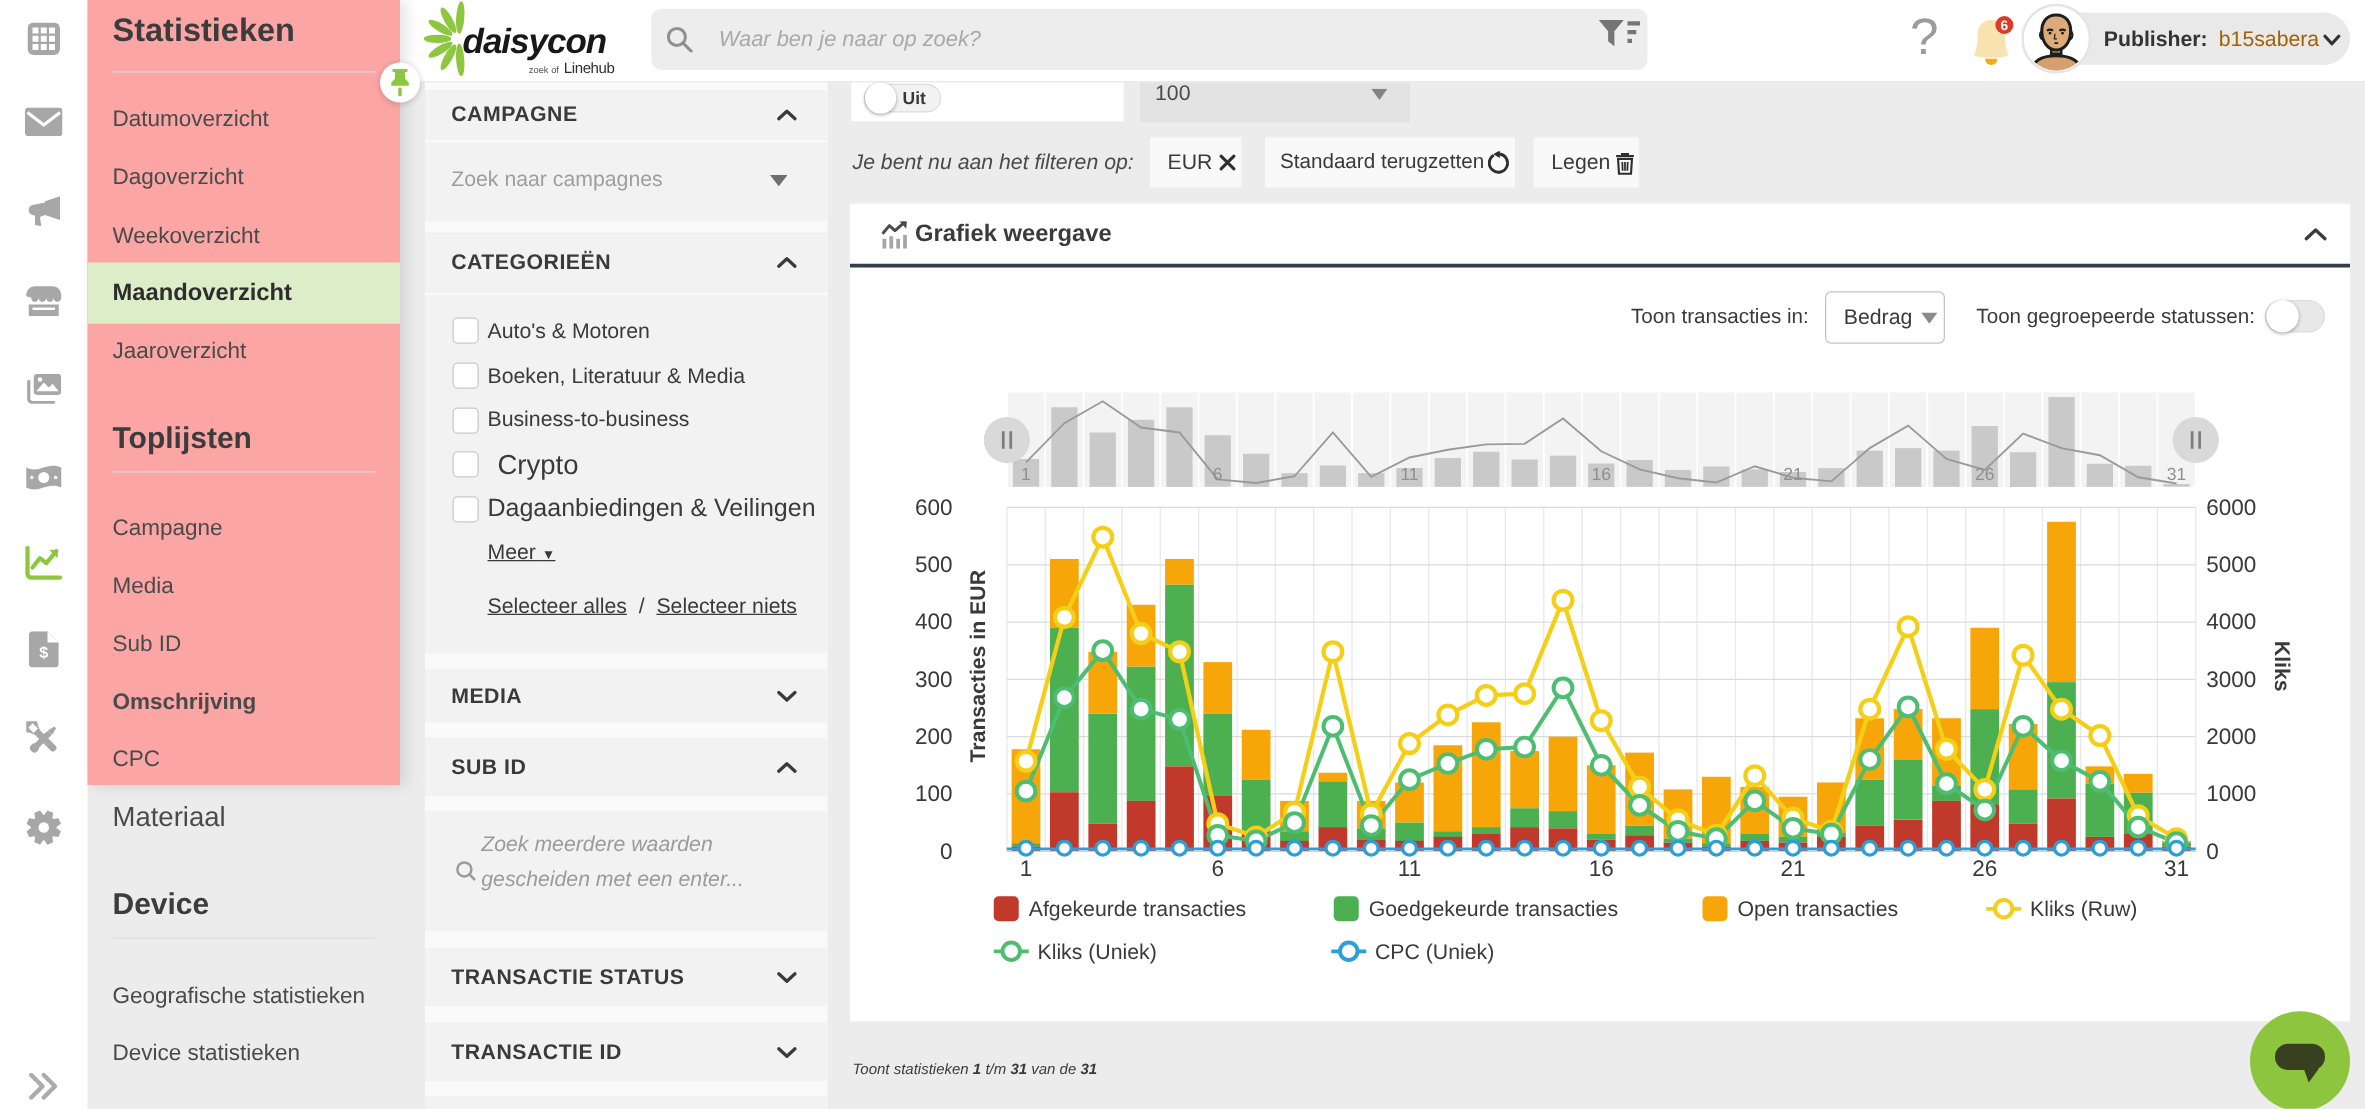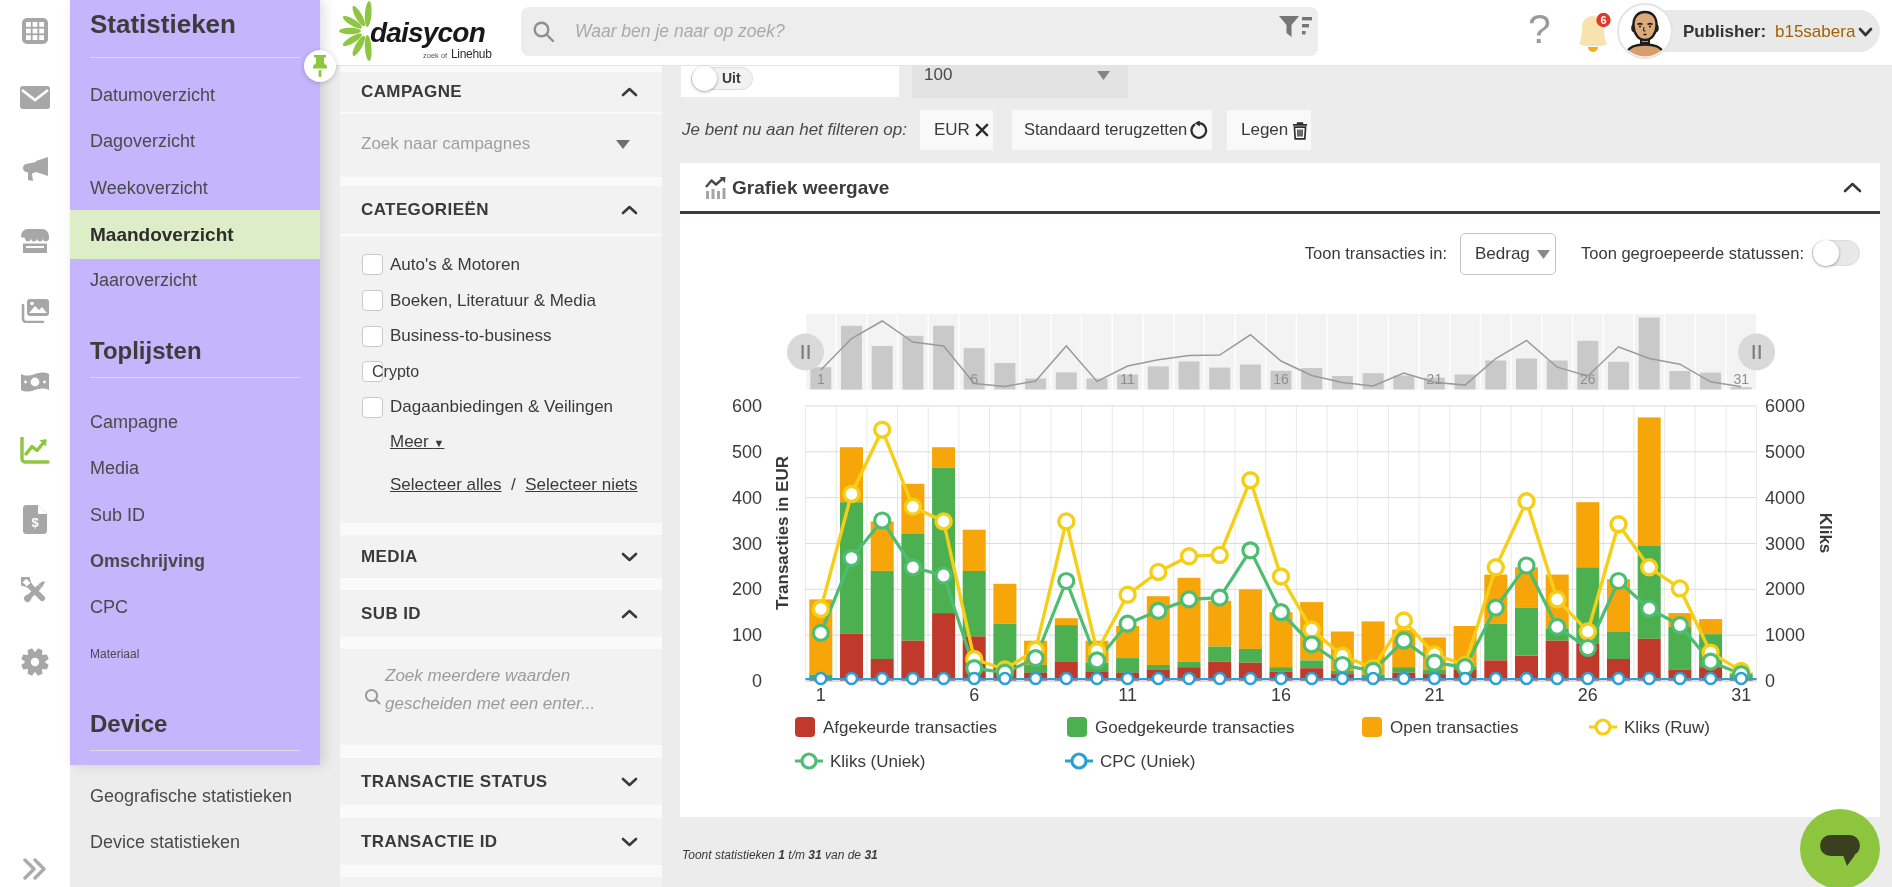--- a/index.html
+++ b/index.html
@@ -81,23 +81,23 @@
       <path d="M2 8 L8.5 2 L15 8" stroke="#3a3a3a" stroke-width="2.6" fill="none" stroke-linecap="round" stroke-linejoin="round"></path>
     </svg>
 <div style="position:absolute;left:0;top:170px;width:322px;height:287px;background:#f2f2f2"></div>
 <div style="position:absolute;left:22px;top:188px;width:21px;height:21px;background:#fff;border:1px solid #c9c9c9;border-radius:4px"></div>
 <div style="position:absolute;left:50px;top:188px;font-size:17px;color:#3a3a3a;line-height:22px">Auto's &amp; Motoren</div>
 <div style="position:absolute;left:22px;top:224px;width:21px;height:21px;background:#fff;border:1px solid #c9c9c9;border-radius:4px"></div>
 <div style="position:absolute;left:50px;top:224px;font-size:17px;color:#3a3a3a;line-height:22px">Boeken, Literatuur &amp; Media</div>
 <div style="position:absolute;left:22px;top:260px;width:21px;height:21px;background:#fff;border:1px solid #c9c9c9;border-radius:4px"></div>
 <div style="position:absolute;left:50px;top:259px;font-size:17px;color:#3a3a3a;line-height:22px">Business-to-business</div>
 <div style="position:absolute;left:22px;top:295px;width:21px;height:21px;background:#fff;border:1px solid #c9c9c9;border-radius:4px"></div>
-<div style="position:absolute;left:32px;top:295px;font-size:16px;color:#3a3a3a;line-height:22px">Crypto</div>
+<div style="position:absolute;left:58px;top:295px;font-size:22px;color:#3a3a3a;line-height:22px">Crypto</div>
 <div style="position:absolute;left:22px;top:331px;width:21px;height:21px;background:#fff;border:1px solid #c9c9c9;border-radius:4px"></div>
-<div style="position:absolute;left:50px;top:330px;font-size:17px;color:#3a3a3a;line-height:22px">Dagaanbiedingen &amp; Veilingen</div>
+<div style="position:absolute;left:50px;top:330px;font-size:20px;color:#3a3a3a;line-height:22px">Dagaanbiedingen &amp; Veilingen</div>
 <div style="position:absolute;left:50px;top:366px;font-size:17px;color:#3a3a3a;text-decoration:underline">Meer <span style="font-size:11px">▼</span></div>
 <div style="position:absolute;left:50px;top:409px;font-size:17px;color:#3a3a3a"><span style="text-decoration:underline">Selecteer alles</span>&nbsp; / &nbsp;<span style="text-decoration:underline">Selecteer niets</span></div>
 <div style="position:absolute;left:0;top:469px;width:322px;height:43px;background:#f2f2f2"></div>
     <div style="position:absolute;left:21px;top:479.5px;font-size:17px;font-weight:bold;letter-spacing:.4px;color:#3a3a3a;line-height:22px">MEDIA</div>
     <svg style="position:absolute;left:281px;top:485.5px" width="17" height="10" viewBox="0 0 17 10">
       <path d="M2 2 L8.5 8 L15 2" stroke="#3a3a3a" stroke-width="2.6" fill="none" stroke-linecap="round" stroke-linejoin="round"></path>
     </svg>
 <div style="position:absolute;left:0;top:524px;width:322px;height:47px;background:#f2f2f2"></div>
     <div style="position:absolute;left:21px;top:536.5px;font-size:17px;font-weight:bold;letter-spacing:.4px;color:#3a3a3a;line-height:22px">SUB ID</div>
     <svg style="position:absolute;left:281px;top:542.5px" width="17" height="10" viewBox="0 0 17 10">
@@ -581,37 +581,37 @@
       <rect x="0" y="10.6" width="7" height="6.8" rx="3" fill="#a7a7a7"></rect>
     </g>
   </svg>
 <svg style="position:absolute;left:21px;top:648px" width="28" height="28" viewBox="0 0 28 28">
     <path d="M24.2 14.4 L27.7 17.0 L25.8 21.5 L21.5 20.9 L20.9 21.5 L21.5 25.8 L17.0 27.7 L14.4 24.2 L13.6 24.2 L11.0 27.7 L6.5 25.8 L7.1 21.5 L6.5 20.9 L2.2 21.5 L0.3 17.0 L3.8 14.4 L3.8 13.6 L0.3 11.0 L2.2 6.5 L6.5 7.1 L7.1 6.5 L6.5 2.2 L11.0 0.3 L13.6 3.8 L14.4 3.8 L17.0 0.3 L21.5 2.2 L20.9 6.5 L21.5 7.1 L25.8 6.5 L27.7 11.0 L24.2 13.6 Z" fill="#a7a7a7"></path>
     <circle cx="14" cy="14" r="4.2" fill="#fff"></circle>
   </svg>
 <svg style="position:absolute;left:22px;top:858px" width="26" height="22" viewBox="0 0 26 22">
     <path d="M3 2 L12 11 L3 20 M13 2 L22 11 L13 20" stroke="#ababab" stroke-width="3.4" fill="none" stroke-linecap="round" stroke-linejoin="round"></path>
   </svg>
-<div style="position:absolute;left:70px;top:0;width:250px;height:765px;background:#c4b5fd;box-shadow:4px 0 12px rgba(0,0,0,0.13)">
+<div style="position:absolute;left:70px;top:0;width:250px;height:628px;background:#fca5a5;box-shadow:4px 0 12px rgba(0,0,0,0.13)">
 <div style="position:absolute;left:20px;top:9px;font-size:26px;font-weight:bold;color:#3c3c3c">Statistieken</div>
 <div style="position:absolute;left:20px;top:57px;width:210px;border-top:1px solid #dcdcdc"></div>
 <div style="position:absolute;left:20px;top:83px;font-size:18px;font-weight:normal;color:#4a4a4a;line-height:24px">Datumoverzicht</div>
 <div style="position:absolute;left:20px;top:129px;font-size:18px;font-weight:normal;color:#4a4a4a;line-height:24px">Dagoverzicht</div>
 <div style="position:absolute;left:20px;top:176px;font-size:18px;font-weight:normal;color:#4a4a4a;line-height:24px">Weekoverzicht</div>
 <div style="position:absolute;left:0;top:210px;width:250px;height:49px;background:#dcedc8"></div>
 <div style="position:absolute;left:20px;top:223px;font-size:19px;font-weight:bold;color:#2d2d2d;line-height:24px">Maandoverzicht</div>
 <div style="position:absolute;left:20px;top:268px;font-size:18px;font-weight:normal;color:#4a4a4a;line-height:24px">Jaaroverzicht</div>
 <div style="position:absolute;left:20px;top:337px;font-size:24px;font-weight:bold;color:#3c3c3c">Toplijsten</div>
 <div style="position:absolute;left:20px;top:377px;width:210px;border-top:1px solid #dcdcdc"></div>
 <div style="position:absolute;left:20px;top:410px;font-size:18px;font-weight:normal;color:#4a4a4a;line-height:24px">Campagne</div>
 <div style="position:absolute;left:20px;top:456px;font-size:18px;font-weight:normal;color:#4a4a4a;line-height:24px">Media</div>
 <div style="position:absolute;left:20px;top:503px;font-size:18px;font-weight:normal;color:#4a4a4a;line-height:24px">Sub ID</div>
 <div style="position:absolute;left:20px;top:549px;font-size:18px;font-weight:bold;color:#4a4a4a;line-height:24px">Omschrijving</div>
 <div style="position:absolute;left:20px;top:595px;font-size:18px;font-weight:normal;color:#4a4a4a;line-height:24px">CPC</div>
-<div style="position:absolute;left:20px;top:642px;font-size:12px;font-weight:normal;color:#4a4a4a;line-height:24px">Materiaal</div>
+<div style="position:absolute;left:20px;top:642px;font-size:22px;font-weight:normal;color:#4a4a4a;line-height:24px">Materiaal</div>
 <div style="position:absolute;left:20px;top:710px;font-size:24px;font-weight:bold;color:#3c3c3c">Device</div>
 <div style="position:absolute;left:20px;top:750px;width:210px;border-top:1px solid #dcdcdc"></div>
 <div style="position:absolute;left:20px;top:784px;font-size:18px;font-weight:normal;color:#4a4a4a;line-height:24px">Geografische statistieken</div>
 <div style="position:absolute;left:20px;top:830px;font-size:18px;font-weight:normal;color:#4a4a4a;line-height:24px">Device statistieken</div>
 </div>
 <div style="position:absolute;left:304px;top:50px;width:32px;height:32px;background:#fff;border-radius:50%;box-shadow:0 1px 5px rgba(0,0,0,.2)"></div>
 <svg style="position:absolute;left:311px;top:55px" width="18" height="23" viewBox="0 0 18 23">
     <path d="M3 0 L15 0 L15 2.5 L13 2.5 L13 8 L16 11 L16 13.5 L2 13.5 L2 11 L5 8 L5 2.5 L3 2.5 Z" fill="#8dc63f"></path>
     <rect x="7.6" y="15" width="2.8" height="7" rx="1.2" fill="#8dc63f"></rect>
   </svg>

